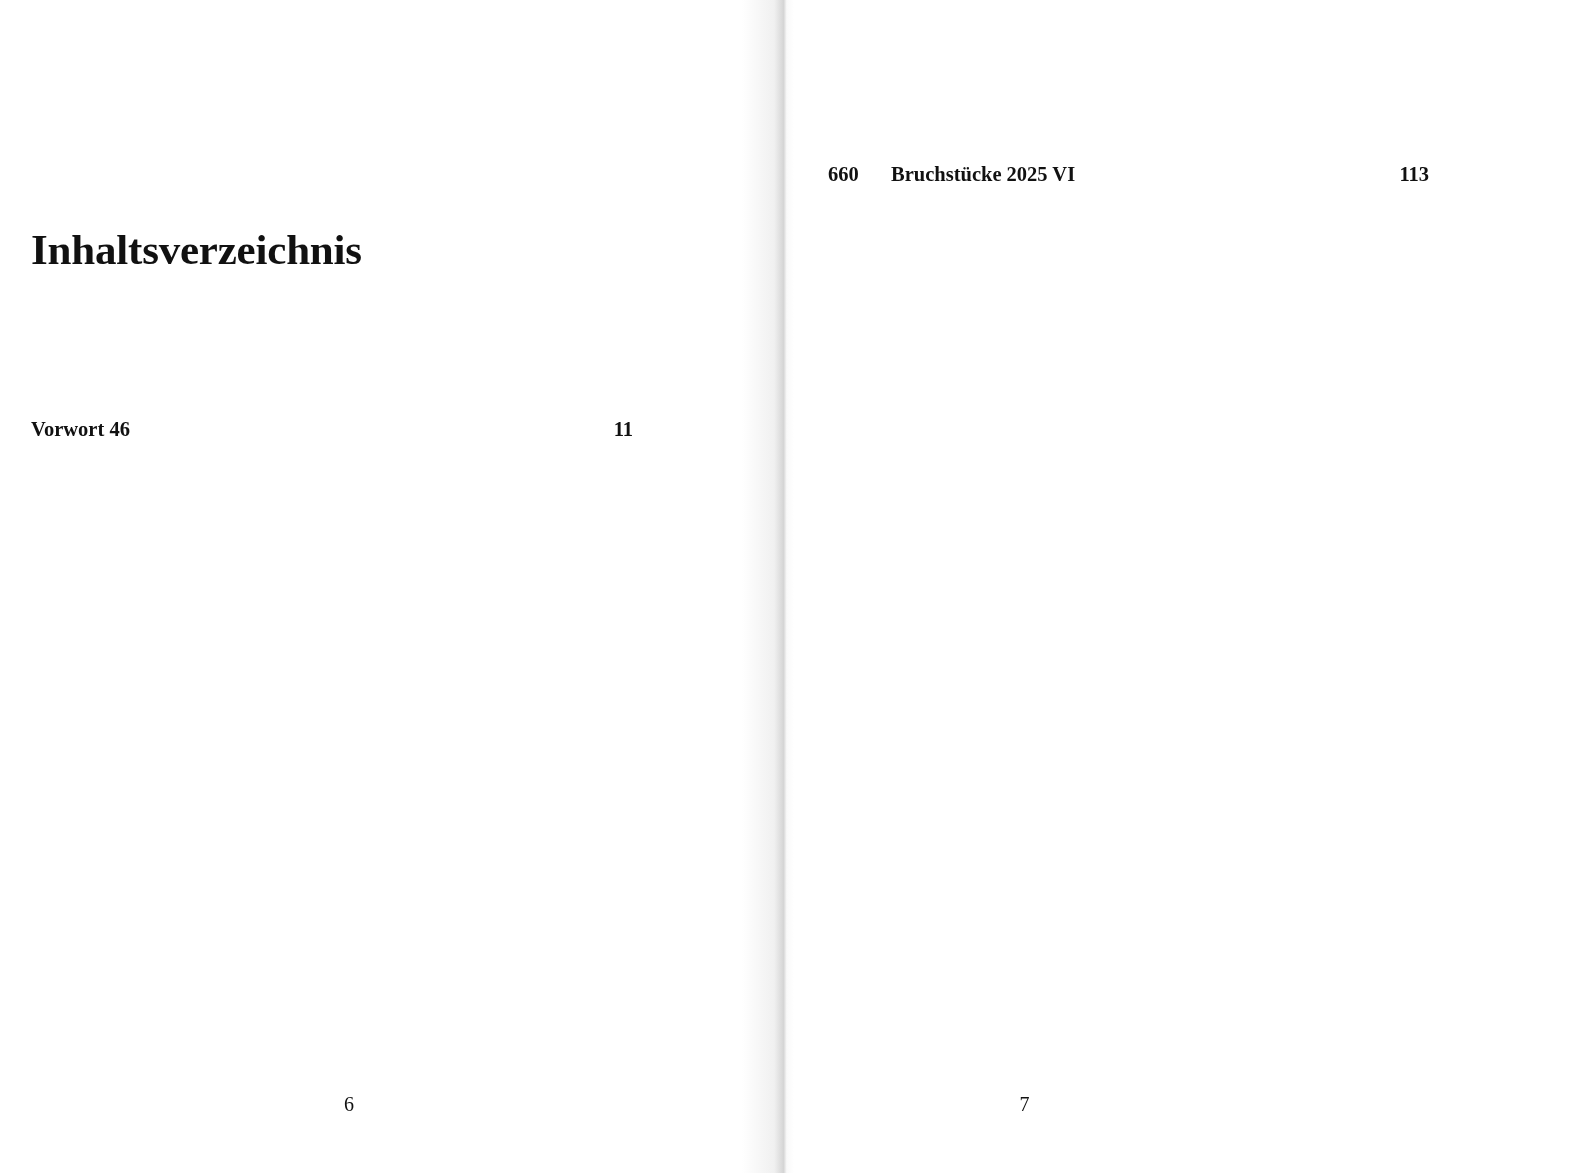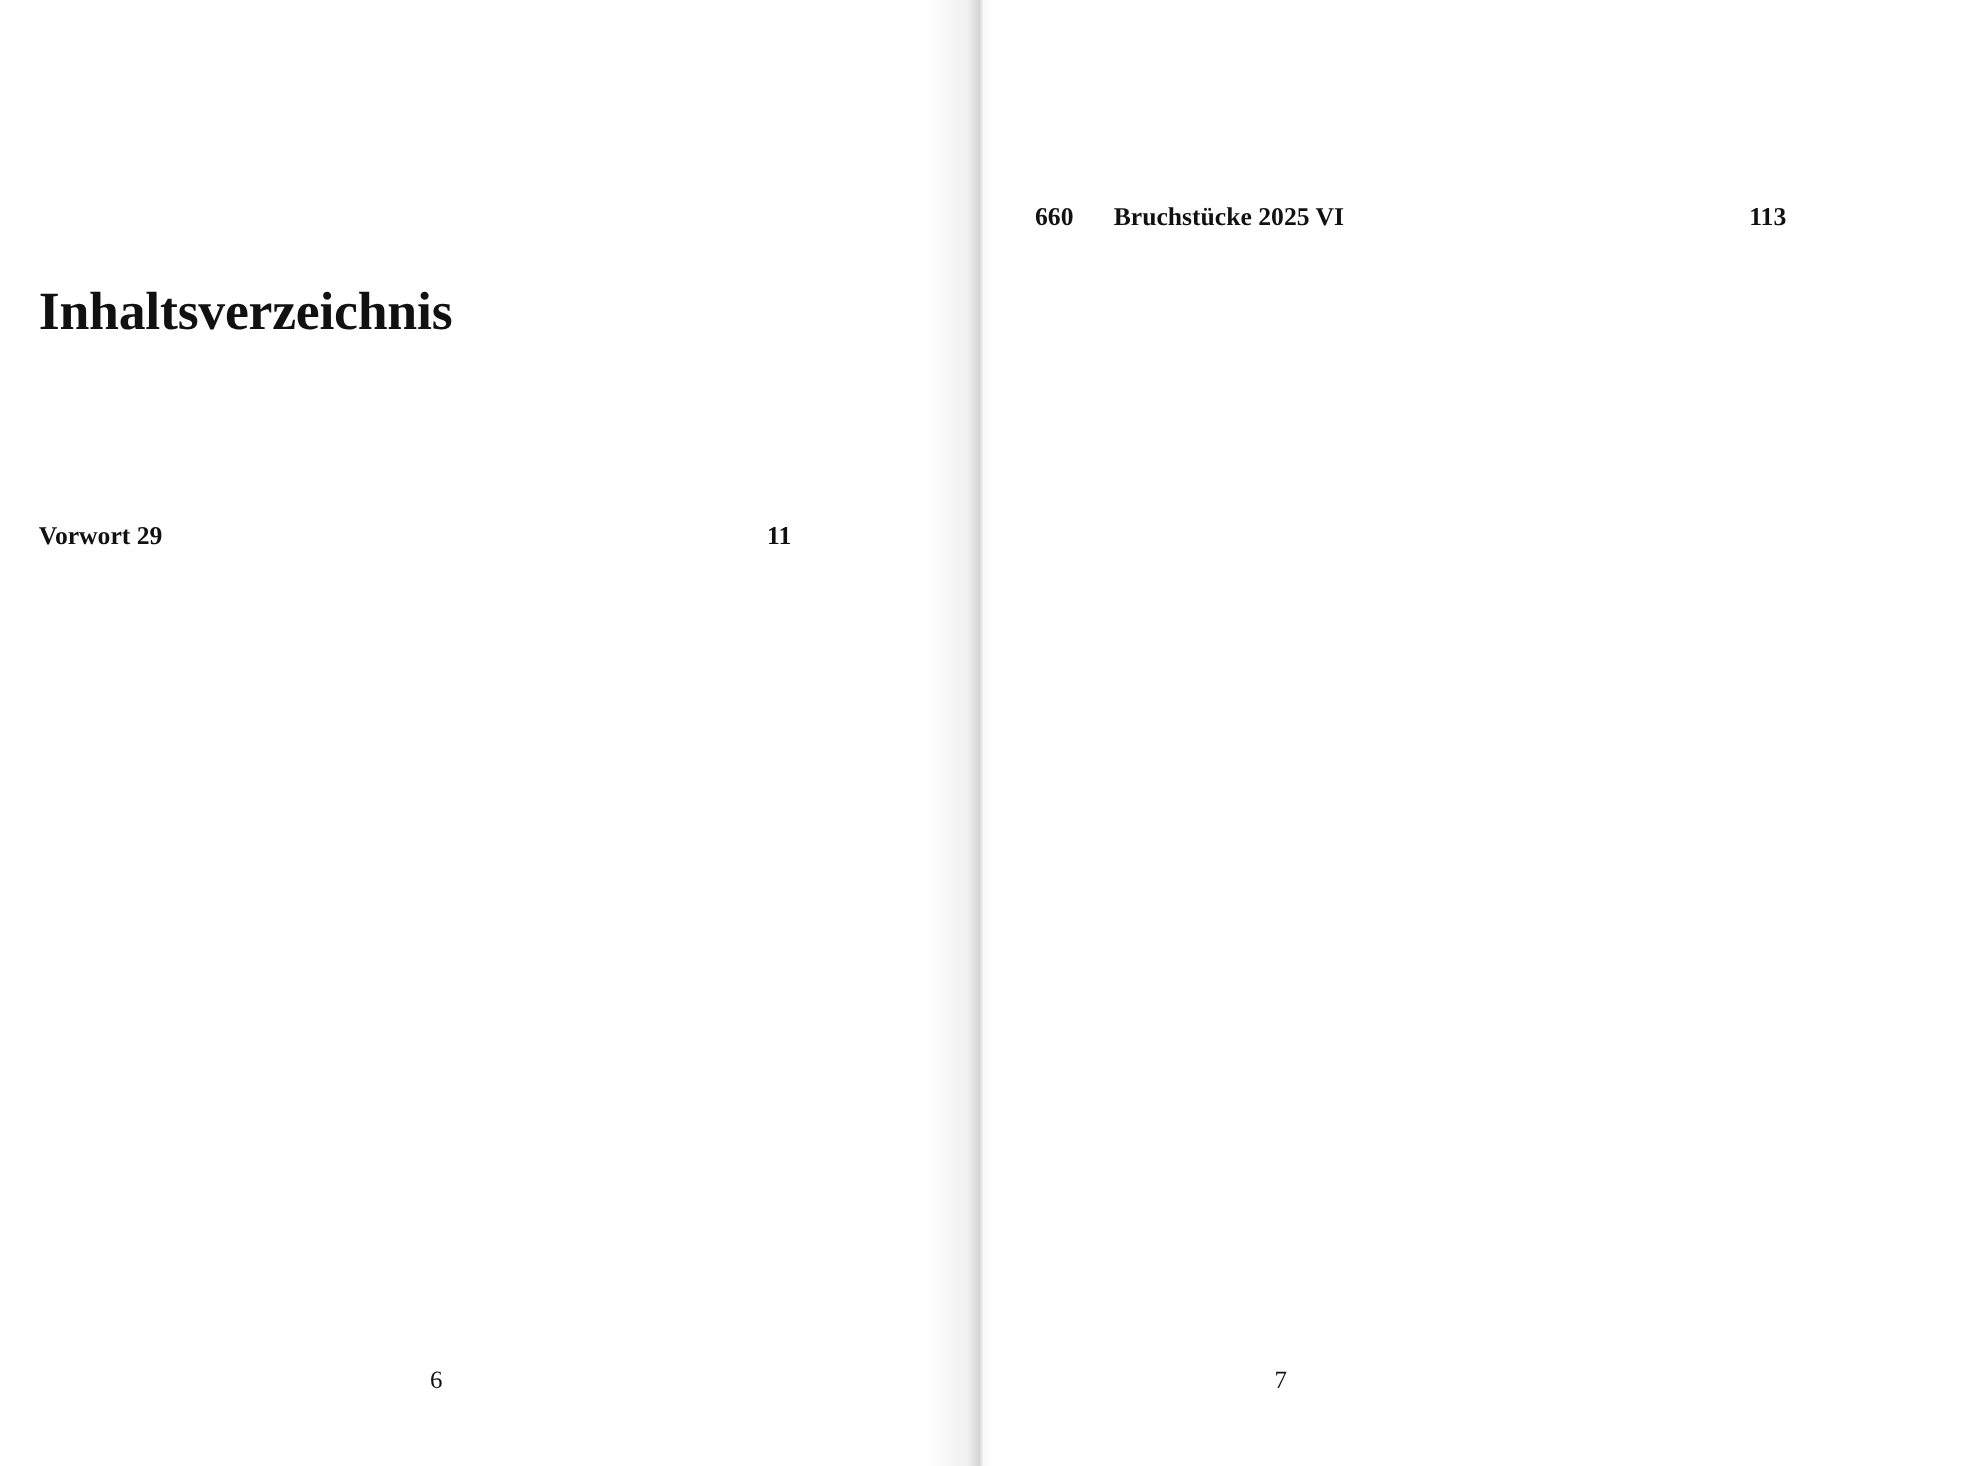--- a/index.html
+++ b/index.html
@@ -122,21 +122,21 @@
 
   <div id="gutter"></div>
 
   <div class="page page-left">
     <div class="page-body">
 
       <h1 class="toc-title">Inhaltsverzeichnis</h1>
 
       <div class="entries entries-left" id="left-entries">
           <div class="chapter first nonum">
-            <span class="title">Vorwort 29</span>
+            <span class="title">Vorwort 46</span>
             <span class="page">11</span>
           </div>
         </div>
 
     </div>
     <div class="folio">6</div>
   </div>
 
   <div class="page page-right">
     <div class="page-body">

